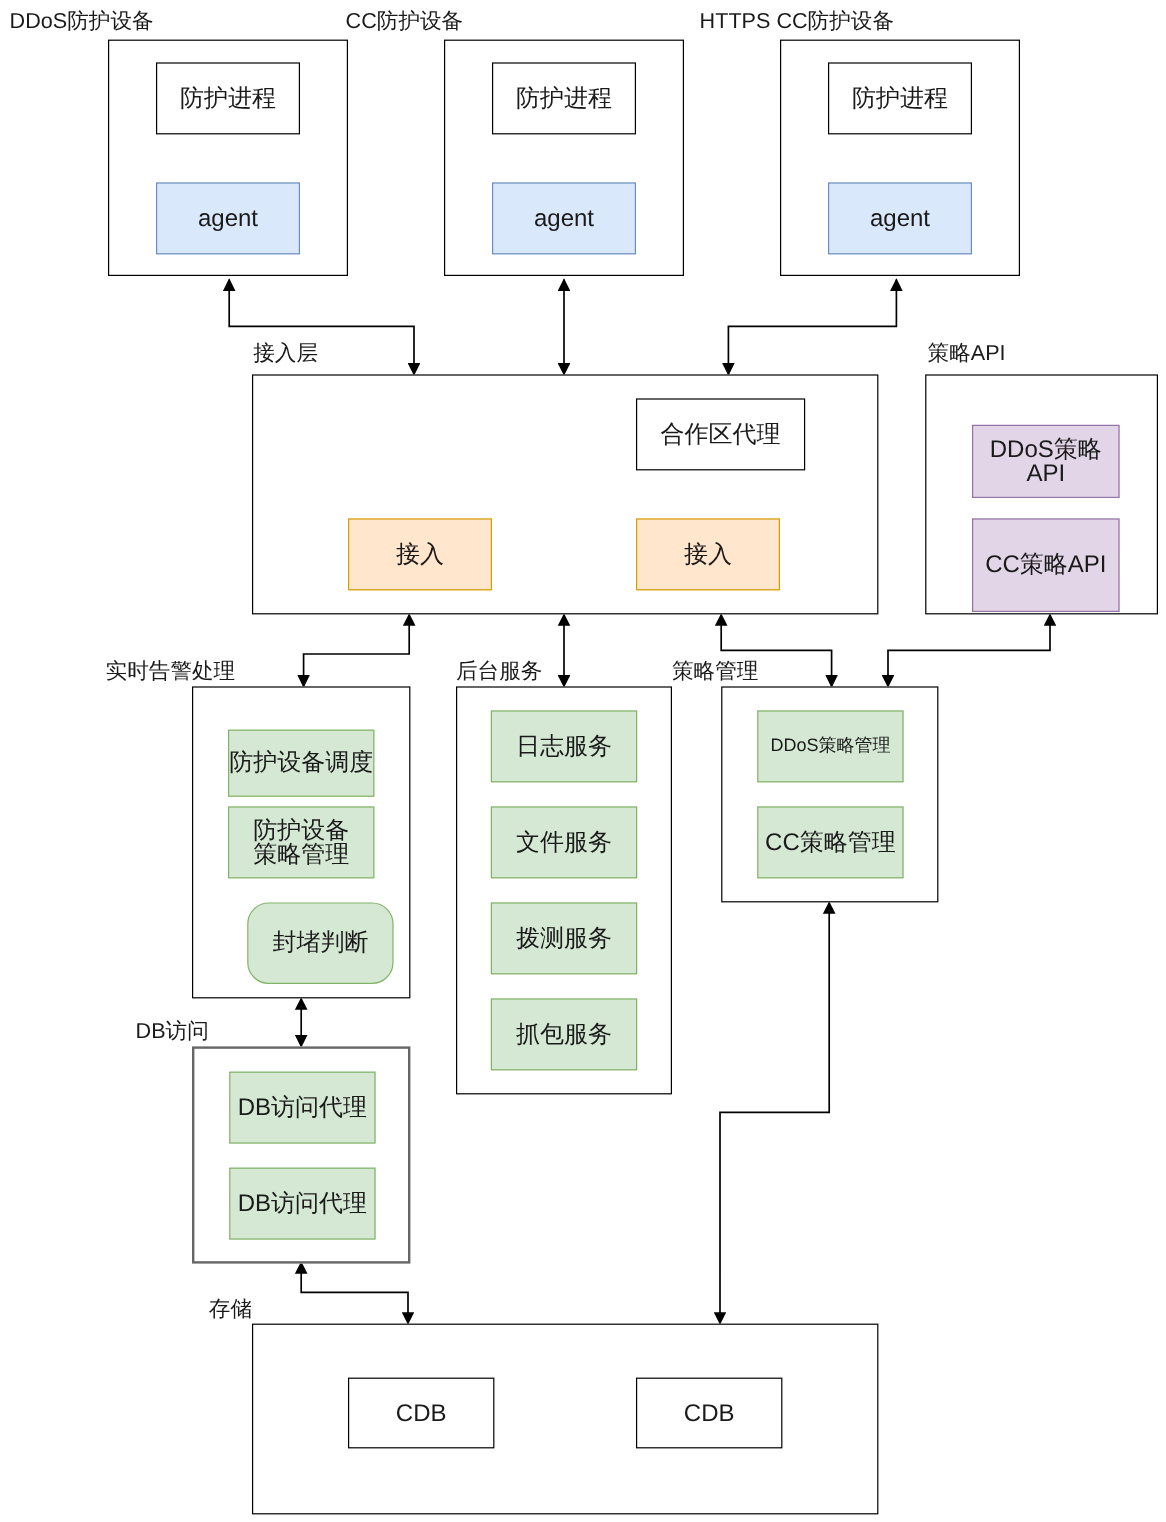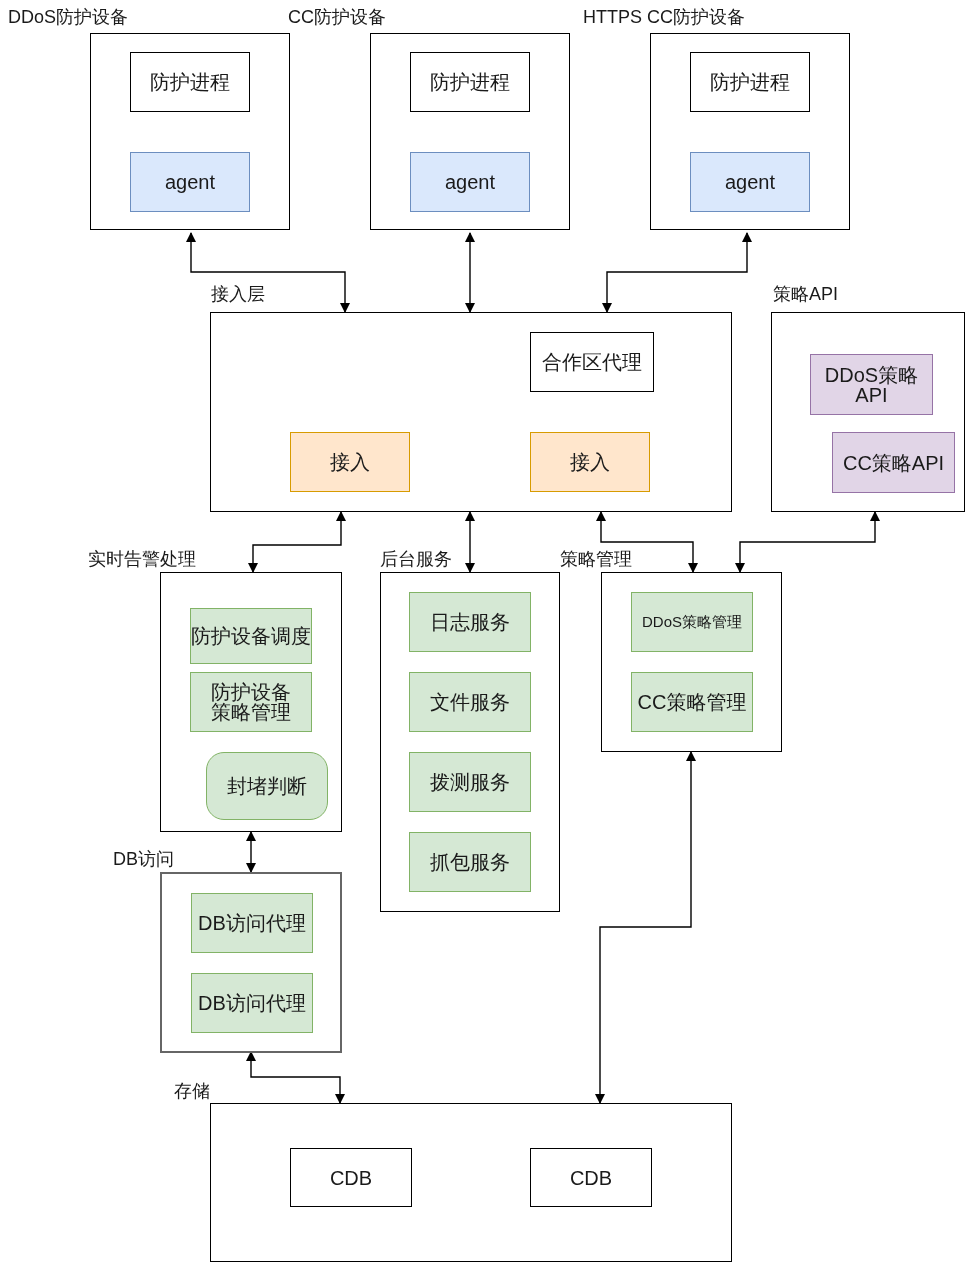--- a/index.html
+++ b/index.html
@@ -95,29 +95,29 @@
   <div class="box white" style="left:410px; top:52px; width:120px; height:60px;">防护进程</div>
   <div class="box blue" style="left:410px; top:152px; width:120px; height:60px;">agent</div>
 
   <div class="grp-label" style="left:583px; top:6px;">HTTPS CC防护设备</div>
   <div class="container" style="left:650px; top:33px; width:200px; height:197px;"></div>
   <div class="box white" style="left:690px; top:52px; width:120px; height:60px;">防护进程</div>
   <div class="box blue" style="left:690px; top:152px; width:120px; height:60px;">agent</div>
 
   <div class="grp-label" style="left:211px; top:283px;">接入层</div>
   <div class="container" style="left:210px; top:312px; width:522px; height:200px;"></div>
-  <div class="box white" style="left:530px; top:332px; width:124px; height:60px;">合作区代理</div>
+  <div class="box white" style="left:530px; top:332px; width:141px; height:60px;">合作区代理</div>
   <div class="box orange" style="left:290px; top:432px; width:120px; height:60px;">接入</div>
   <div class="box orange" style="left:530px; top:432px; width:120px; height:60px;">接入</div>
 
   <div class="grp-label" style="left:773px; top:283px;">策略API</div>
   <div class="container" style="left:771px; top:312px; width:194px; height:200px;"></div>
   <div class="box purple" style="left:810px; top:342px; width:123px; height:61px;margin-top:12px;">DDoS策略
 API</div>
-  <div class="box purple" style="left:810px; top:432px; width:123px; height:61px;margin-left:22px;">CC策略API</div>
+  <div class="box purple" style="left:810px; top:432px; width:123px; height:78px;">CC策略API</div>
 
   <div class="grp-label" style="left:88px; top:548px;">实时告警处理</div>
   <div class="container" style="left:160px; top:572px; width:182px; height:260px;"></div>
   <div class="box green" style="left:190px; top:592px; width:122px; height:56px;margin-top:16px;">防护设备调度</div>
   <div class="box green" style="left:190px; top:672px; width:122px; height:60px;">防护设备
 策略管理</div>
   <div class="box green" style="left:206px; top:752px; width:122px; height:68px;border-radius:18px;">封堵判断</div>
 
   <div class="grp-label" style="left:380px; top:548px;">后台服务</div>
   <div class="container" style="left:380px; top:572px; width:180px; height:340px;"></div>

